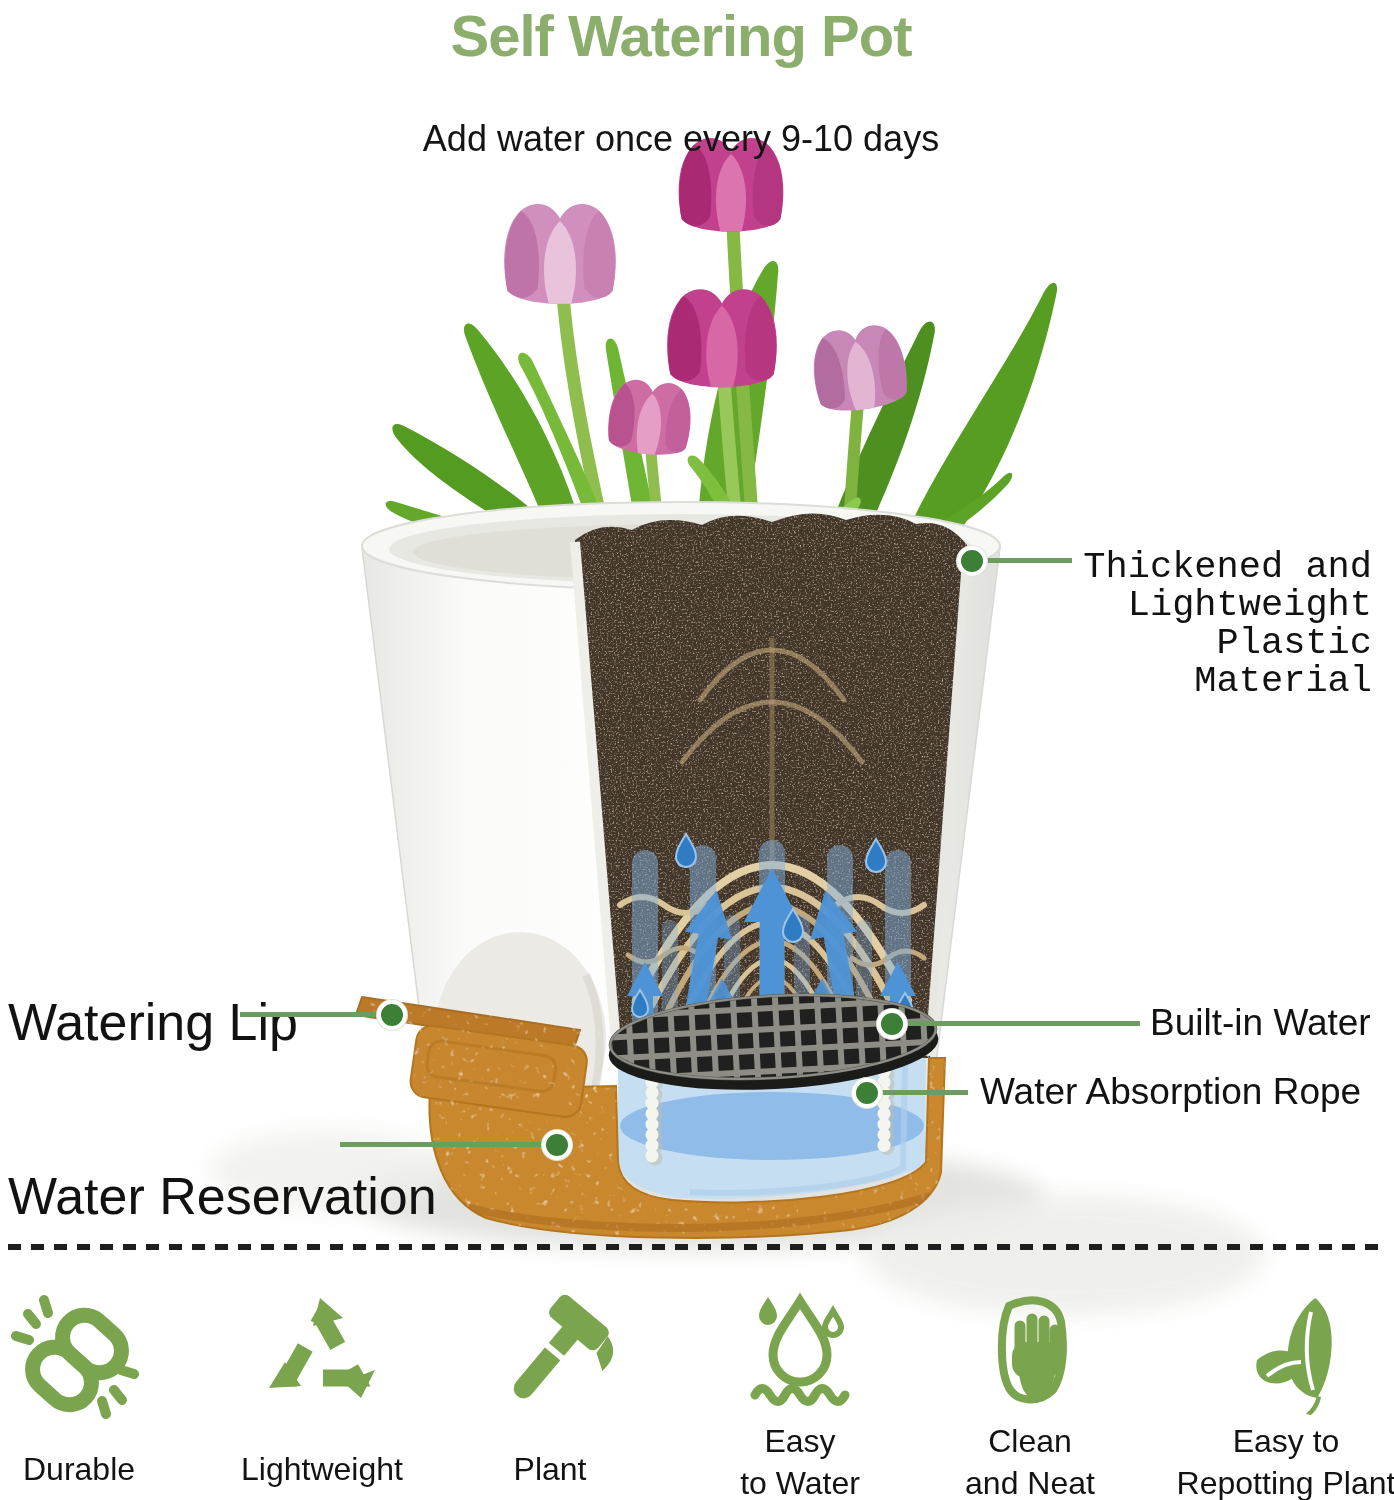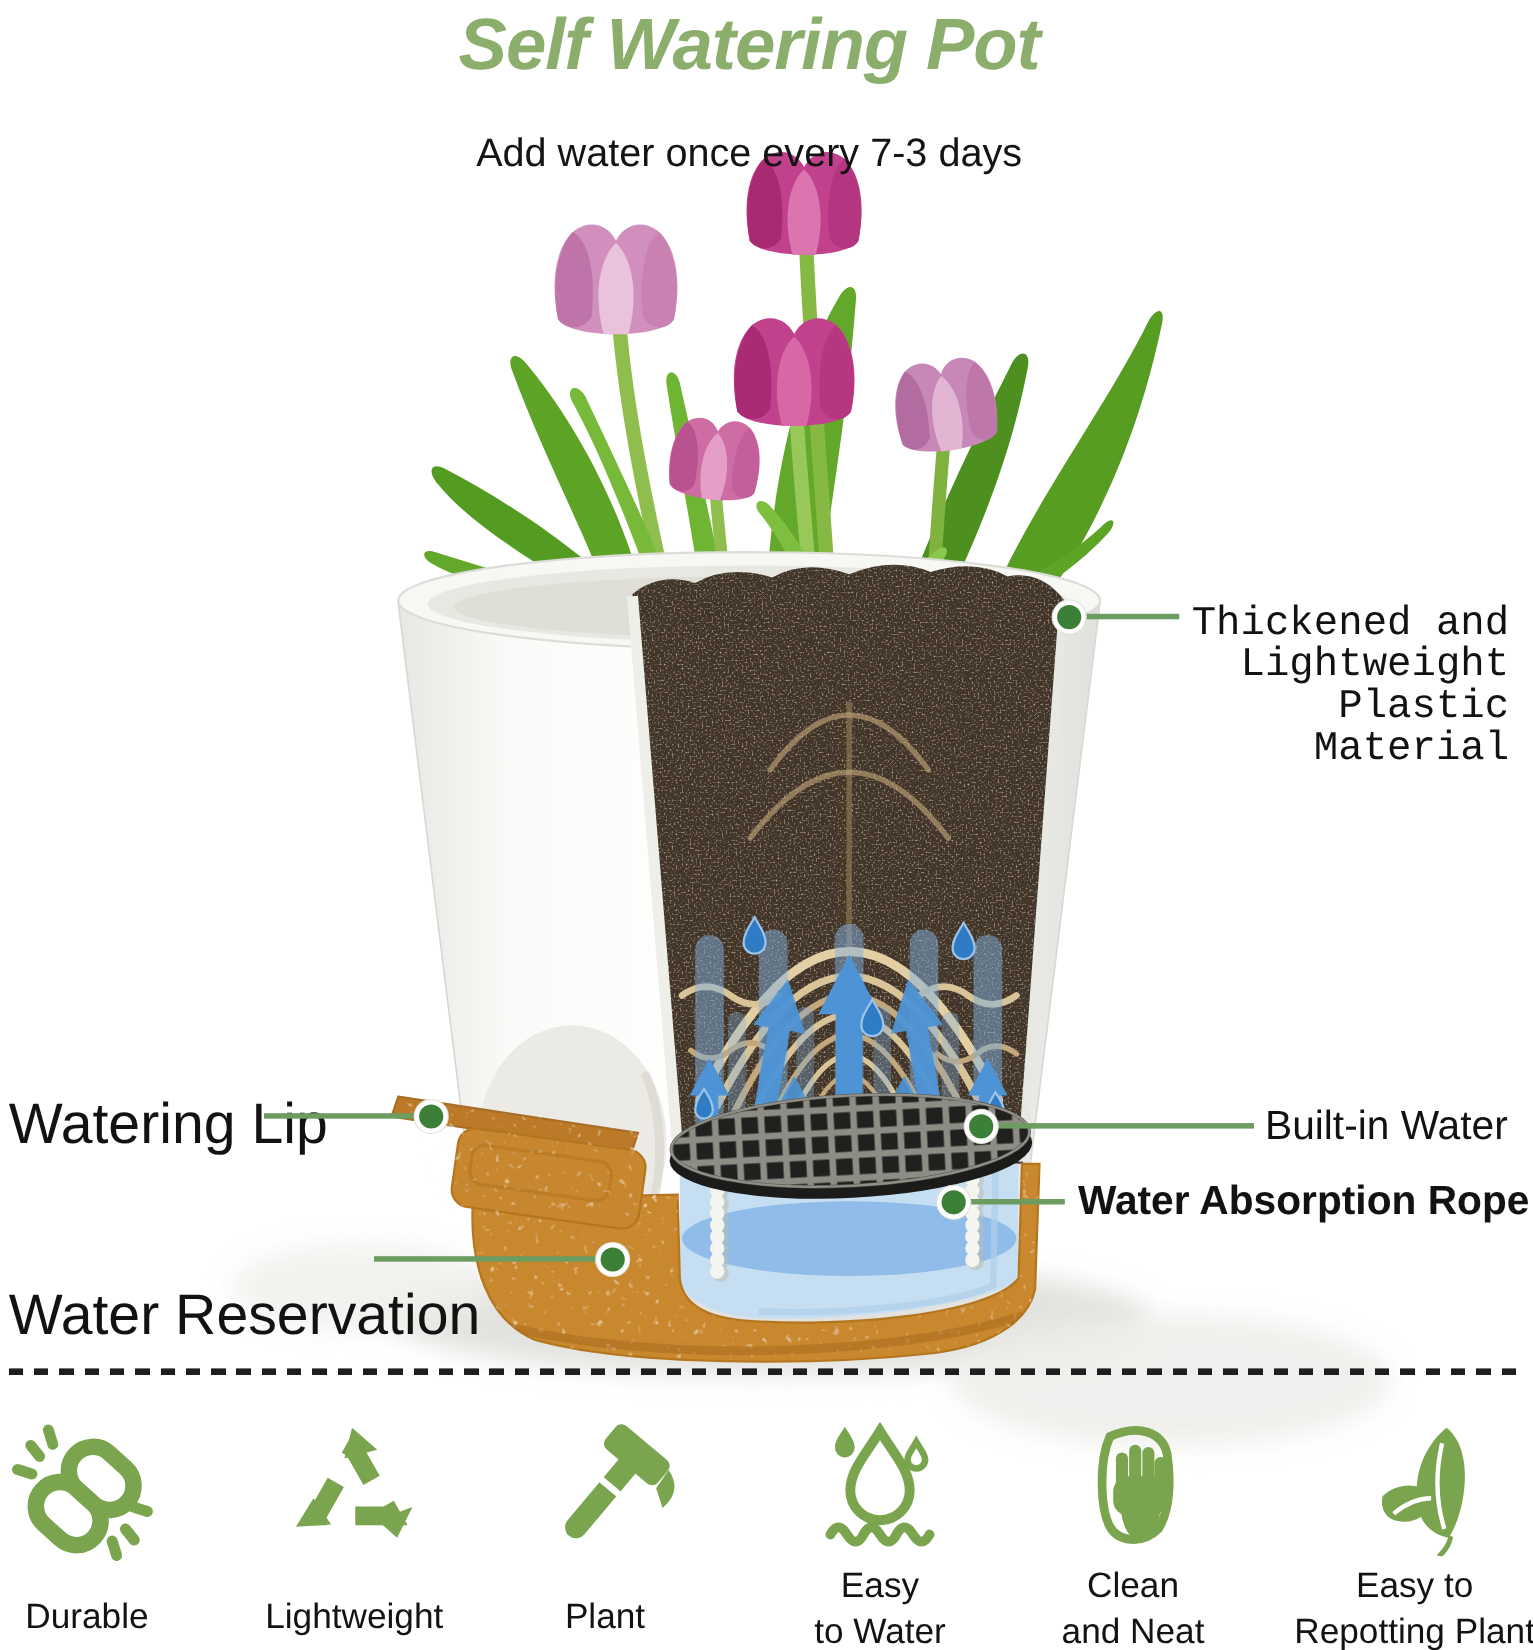--- a/index.html
+++ b/index.html
@@ -3,21 +3,21 @@
 <meta charset="utf-8">
 <style>
   html,body{margin:0;padding:0;}
   body{
     width:1394px;height:1500px;position:relative;overflow:hidden;
     background:#ffffff;font-family:"Liberation Sans",sans-serif;color:#161616;
   }
   .abs{position:absolute;}
   .title{
     position:absolute;left:0;top:2px;width:1362px;text-align:center;
-    font-size:66px;font-weight:bold;letter-spacing:-1px;color:#8CAE6D;font-style:italic;
+    font-size:58px;font-weight:bold;letter-spacing:-1px;color:#8CAE6D;
   }
   .subtitle{
     position:absolute;left:0;top:118px;width:1362px;text-align:center;
     font-size:36px;color:#141414;letter-spacing:0px;
   }
   
   .callout-label{position:absolute;font-size:52px;color:#121212;white-space:pre-line;}
   .callout-label.right-side{font-size:37px;}
   .callout-label.align-right{text-align:right;}
   .callout-line{position:absolute;height:5px;background:#6C9C60;}
@@ -252,41 +252,41 @@
       <rect x="418" y="1024" width="172" height="72" rx="16" fill="#C8862F" stroke="#B3761F" stroke-width="2"></rect>
       <rect x="432" y="1038" width="128" height="36" rx="12" fill="none" stroke="#B3761F" stroke-width="3" opacity="0.6"></rect>
     </g>
     <g clip-path="url(#lipClip)">
       <rect x="350" y="990" width="260" height="125" filter="url(#whiteSpeck)" opacity="0.9"></rect>
     </g>
   </g>
 </svg>
 
 <div class="title">Self Watering Pot</div>
-<div class="subtitle">Add water once every 7-3 days</div>
+<div class="subtitle">Add water once every 9-10 days</div>
 
 <div class="callout-label right-side align-right" style="left:1072px;top:548px;width:300px;line-height:38px;font-family:Liberation Mono, monospace;">Thickened and
 Lightweight
 Plastic Material</div>
 <div class="callout-line" style="left:972px;top:558px;width:100px;"></div>
 <div class="callout-dot" style="left:957px;top:546px;"></div>
 
 <div class="callout-label" style="left:8px;top:992px;">Watering Lip</div>
 <div class="callout-line" style="left:240px;top:1012px;width:145px;"></div>
 <div class="callout-dot" style="left:377px;top:1000px;"></div>
 
 <div class="callout-label" style="left:8px;top:1166px;">Water Reservation</div>
 <div class="callout-line" style="left:340px;top:1142px;width:217px;"></div>
 <div class="callout-dot" style="left:542px;top:1130px;"></div>
 
 <div class="callout-label right-side" style="left:1150px;top:1002px;">Built-in Water</div>
 <div class="callout-line" style="left:892px;top:1021px;width:248px;"></div>
 <div class="callout-dot" style="left:877px;top:1009px;"></div>
 
-<div class="callout-label right-side" style="left:980px;top:1071px;font-weight:bold;">Water Absorption Rope</div>
+<div class="callout-label right-side" style="left:980px;top:1071px;">Water Absorption Rope</div>
 <div class="callout-line" style="left:867px;top:1090px;width:101px;"></div>
 <div class="callout-dot" style="left:852px;top:1078px;"></div>
 
 <div class="divider"></div>
 
 <svg class="feature-icon" style="left:10px;top:1292px;" viewBox="0 0 130 130">
   <g stroke="#7BA44F" stroke-width="15" fill="none" stroke-linecap="round">
     <rect x="30" y="52" width="44" height="64" rx="22" transform="rotate(-48 52 84)"></rect>
     <rect x="60" y="20" width="44" height="64" rx="22" transform="rotate(-48 82 52)"></rect>
   </g>

